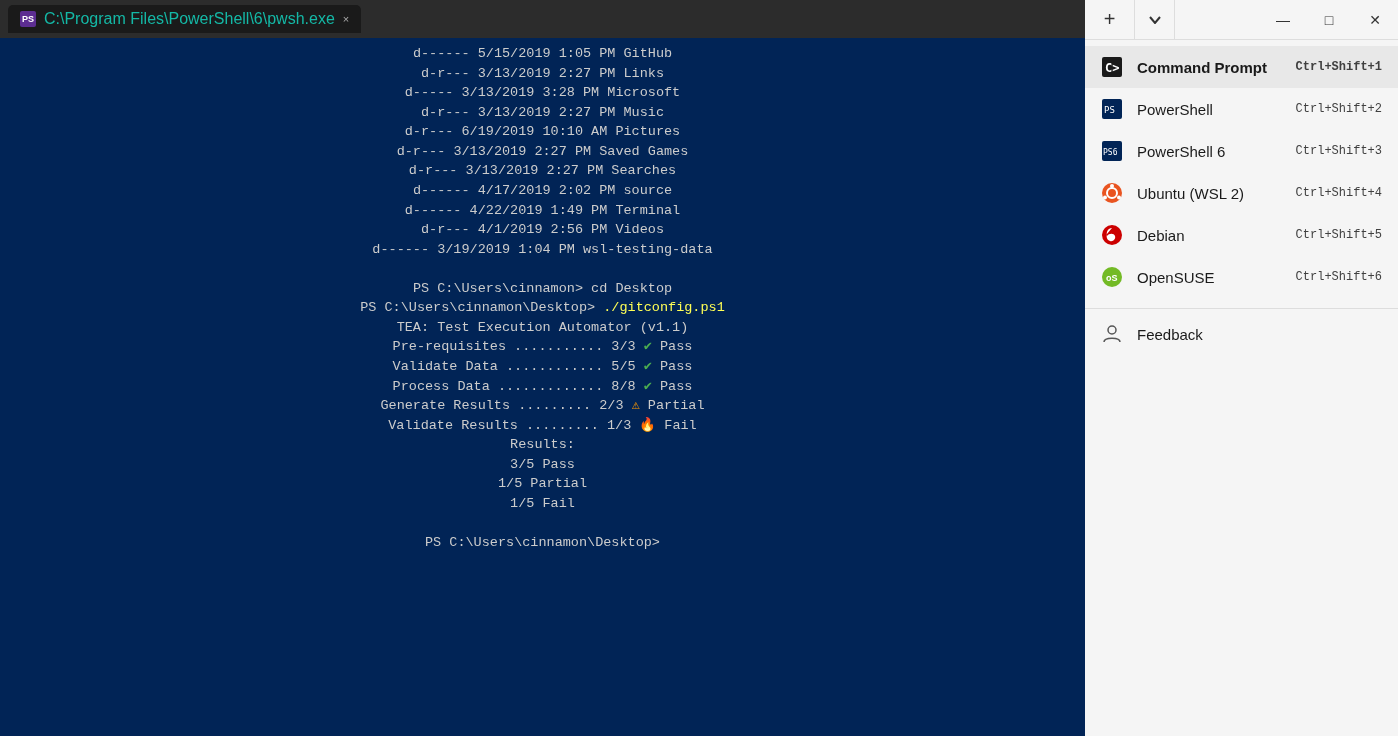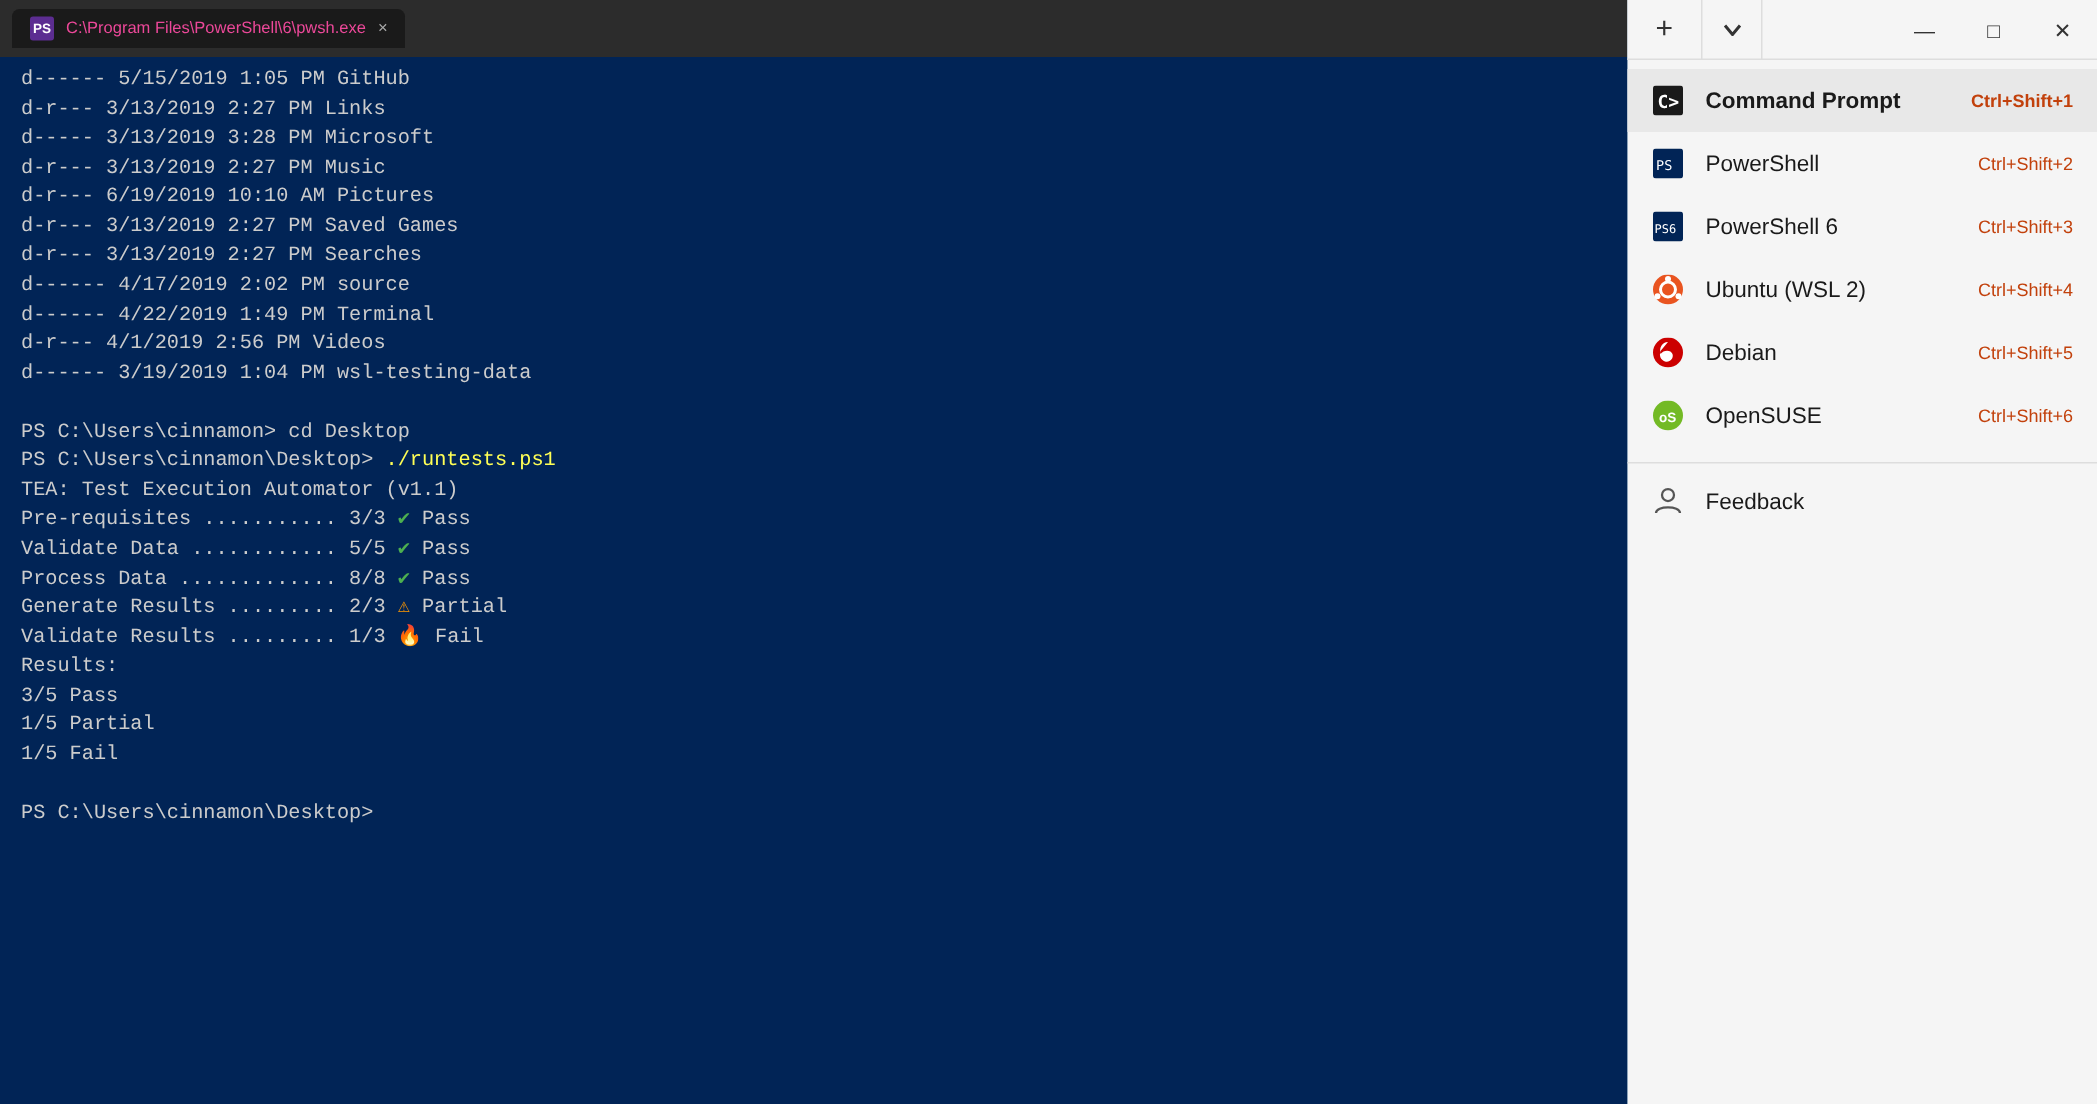--- a/index.html
+++ b/index.html
@@ -106,23 +106,24 @@
       justify-content: center;
       font-size: 16px;
     }
 
     .menu-item-label {
       flex: 1;
       font-size: 15px;
     }
 
     .menu-item-shortcut {
-      color: #c2410c;
+      color: #404040;
       font-size: 12px;
       flex-shrink: 0;
+      font-family: Liberation Mono, monospace;
     }
 
     
     .icon-cmd { color: #1a1a1a; }
     .icon-settings { color: #555; }
     .icon-feedback { color: #555; }
 
     .full-terminal {
       position: absolute;
       top: 0; left: 0;
@@ -168,55 +169,55 @@
       flex: 1;
       background: #012456;
       padding: 6px 14px;
       font-family: Consolas, 'Courier New', monospace;
       font-size: 13.5px;
       color: #cccccc;
       overflow: hidden;
       line-height: 1.45;
     }
 
-    .line { display: block; }
+    .line { display: block; text-align: center; }
     .yellow { color: #ffff55; }
     .green-check { color: #4caf50; }
     .orange-warn { color: #ff9800; }
   </style>
 </head>
 <body>
 
 <div class="full-terminal">
 
   <div class="t-titlebar">
     <div class="t-tab">
       <div class="t-tab-icon">
         <span style="font-size:9px;font-weight:bold;color:white;">PS</span>
       </div>
-      <span style="color:#ec4899;font-size:11px;font-family:'Segoe UI',sans-serif;">C:\Program Files\PowerShell\6\pwsh.exe</span>
+      <span style="color:#14b8a6;font-size:16px;font-family:'Segoe UI',sans-serif;">C:\Program Files\PowerShell\6\pwsh.exe</span>
       <span class="t-close">×</span>
     </div>
   </div>
 
   <div class="t-content">
 <span class="line">d------        5/15/2019  1:05 PM                GitHub</span>
 <span class="line">d-r---         3/13/2019  2:27 PM                Links</span>
 <span class="line">d-----         3/13/2019  3:28 PM                Microsoft</span>
 <span class="line">d-r---         3/13/2019  2:27 PM                Music</span>
 <span class="line">d-r---         6/19/2019 10:10 AM                Pictures</span>
 <span class="line">d-r---         3/13/2019  2:27 PM                Saved Games</span>
 <span class="line">d-r---         3/13/2019  2:27 PM                Searches</span>
 <span class="line">d------        4/17/2019  2:02 PM                source</span>
 <span class="line">d------        4/22/2019  1:49 PM                Terminal</span>
 <span class="line">d-r---          4/1/2019  2:56 PM                Videos</span>
 <span class="line">d------        3/19/2019  1:04 PM                wsl-testing-data</span>
 <span class="line">&nbsp;</span>
 <span class="line">PS C:\Users\cinnamon&gt; cd Desktop</span>
-<span class="line">PS C:\Users\cinnamon\Desktop&gt; <span class="yellow">./runtests.ps1</span></span>
+<span class="line">PS C:\Users\cinnamon\Desktop&gt; <span class="yellow">./gitconfig.ps1</span></span>
 <span class="line">TEA: Test Execution Automator (v1.1)</span>
 <span class="line">  Pre-requisites ........... 3/3 <span class="green-check">✔</span> Pass</span>
 <span class="line">  Validate Data ............ 5/5 <span class="green-check">✔</span> Pass</span>
 <span class="line">  Process Data ............. 8/8 <span class="green-check">✔</span> Pass</span>
 <span class="line">  Generate Results ......... 2/3 <span class="orange-warn">⚠</span> Partial</span>
 <span class="line">  Validate Results ......... 1/3 🔥 Fail</span>
 <span class="line">Results:</span>
 <span class="line">  3/5 Pass</span>
 <span class="line">  1/5 Partial</span>
 <span class="line">  1/5 Fail</span>

